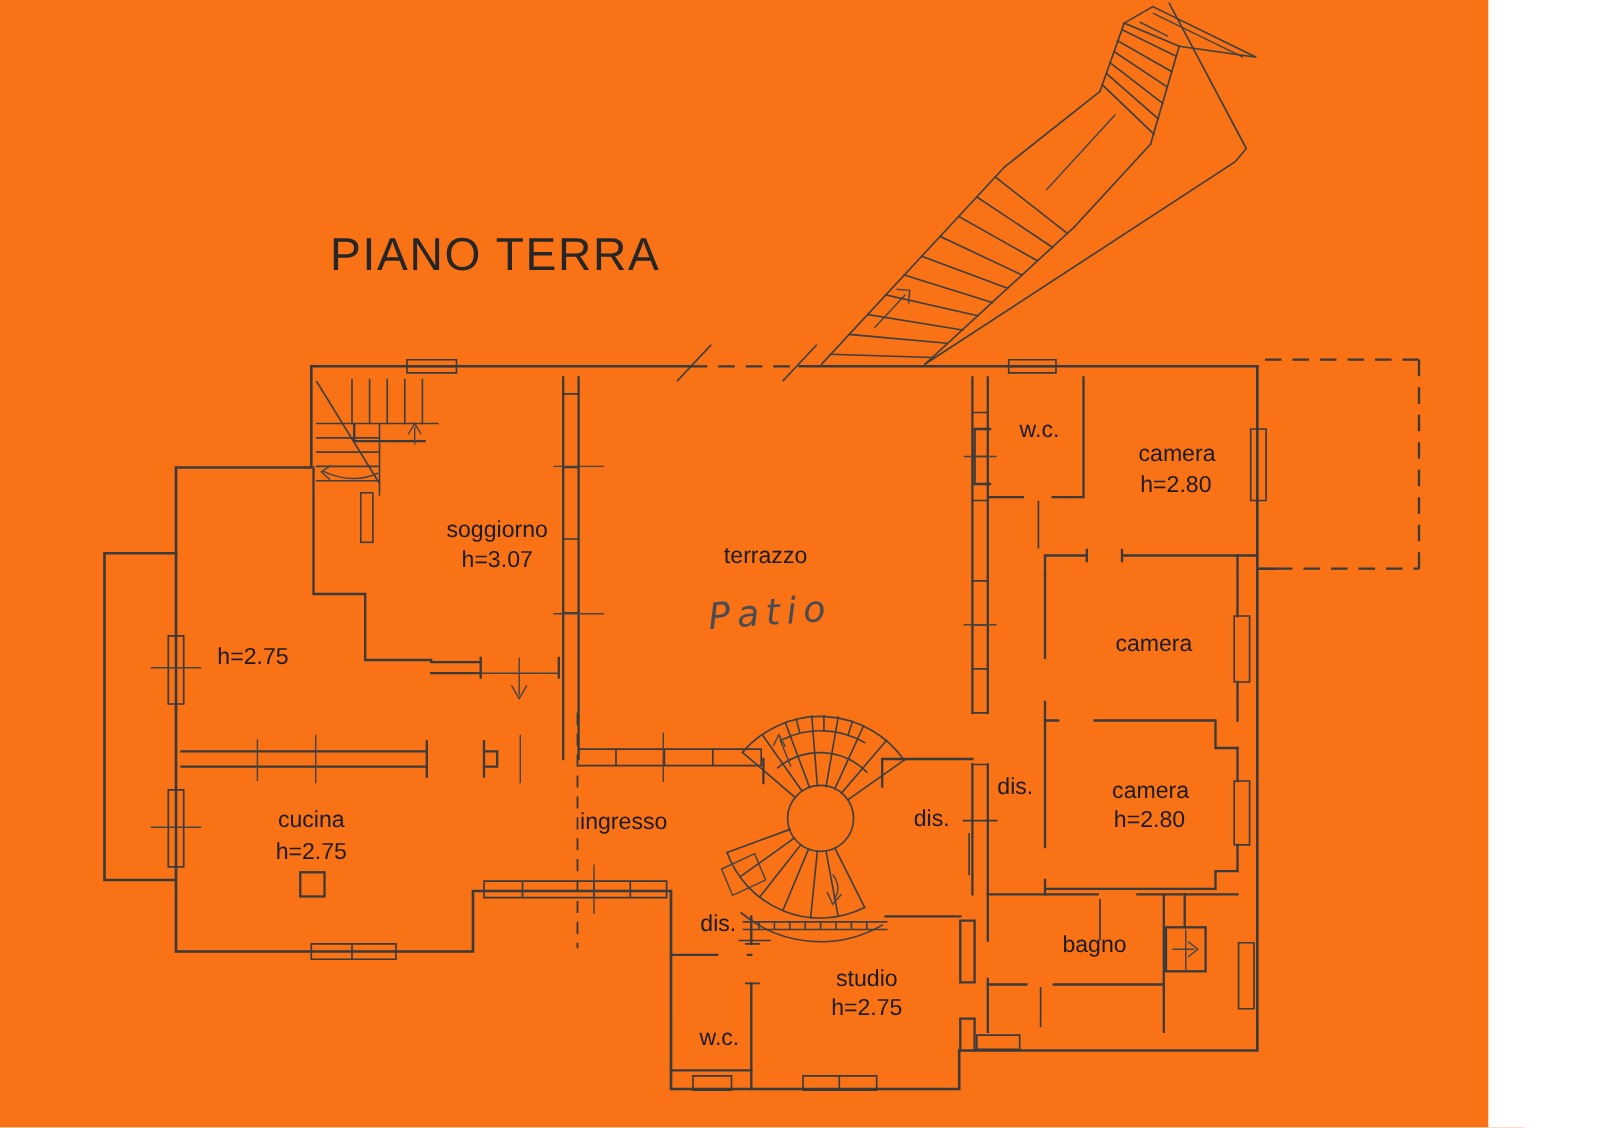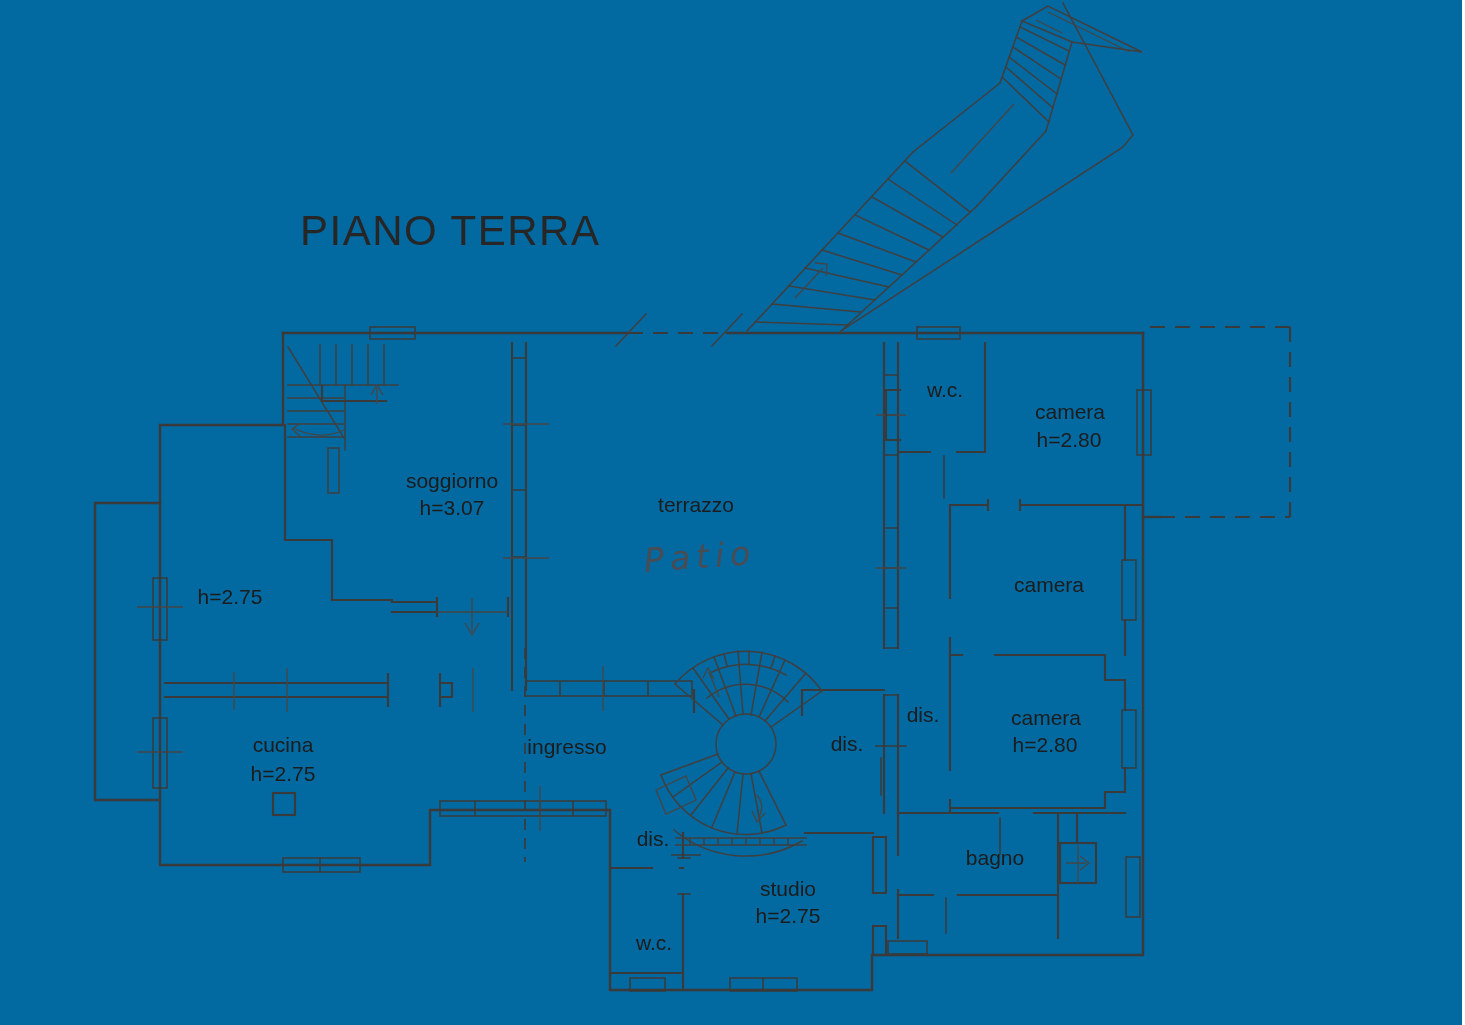--- a/index.html
+++ b/index.html
@@ -1,16 +1,16 @@
 <!DOCTYPE html>
 <html><head>
 <meta charset="utf-8">
 <style>
   html,body{margin:0;padding:0;background:#ffffff;}
-  .page{position:relative;width:1462px;height:1025px;background:#0369a1;overflow:hidden;
+  .page{position:relative;width:1353px;height:1025px;background:#f97316;overflow:hidden;
         font-family:"Liberation Sans", sans-serif;}
   svg{display:block;}
   .lbl{font-family:"Liberation Sans", sans-serif;fill:#1c1c1c;font-size:21px;}
   .title{font-family:"Liberation Sans", sans-serif;fill:#262626;font-size:42px;letter-spacing:1.5px;}
   .hand{font-family:"DejaVu Sans", sans-serif;font-style:italic;fill:#4b4b52;font-size:33px;letter-spacing:6px;}
   .w{stroke:#3a3a3a;stroke-width:2.4;fill:none;stroke-linecap:square;}
   .iw{stroke:#3a3a3a;stroke-width:2.1;fill:none;stroke-linecap:square;}
   .win{stroke:#3a3a3a;stroke-width:1.5;fill:none;stroke-linecap:square;}
   .st{stroke:#3f3f3f;stroke-width:1.5;fill:none;stroke-linecap:square;}
   .thin{stroke:#454545;stroke-width:1.3;fill:none;}

